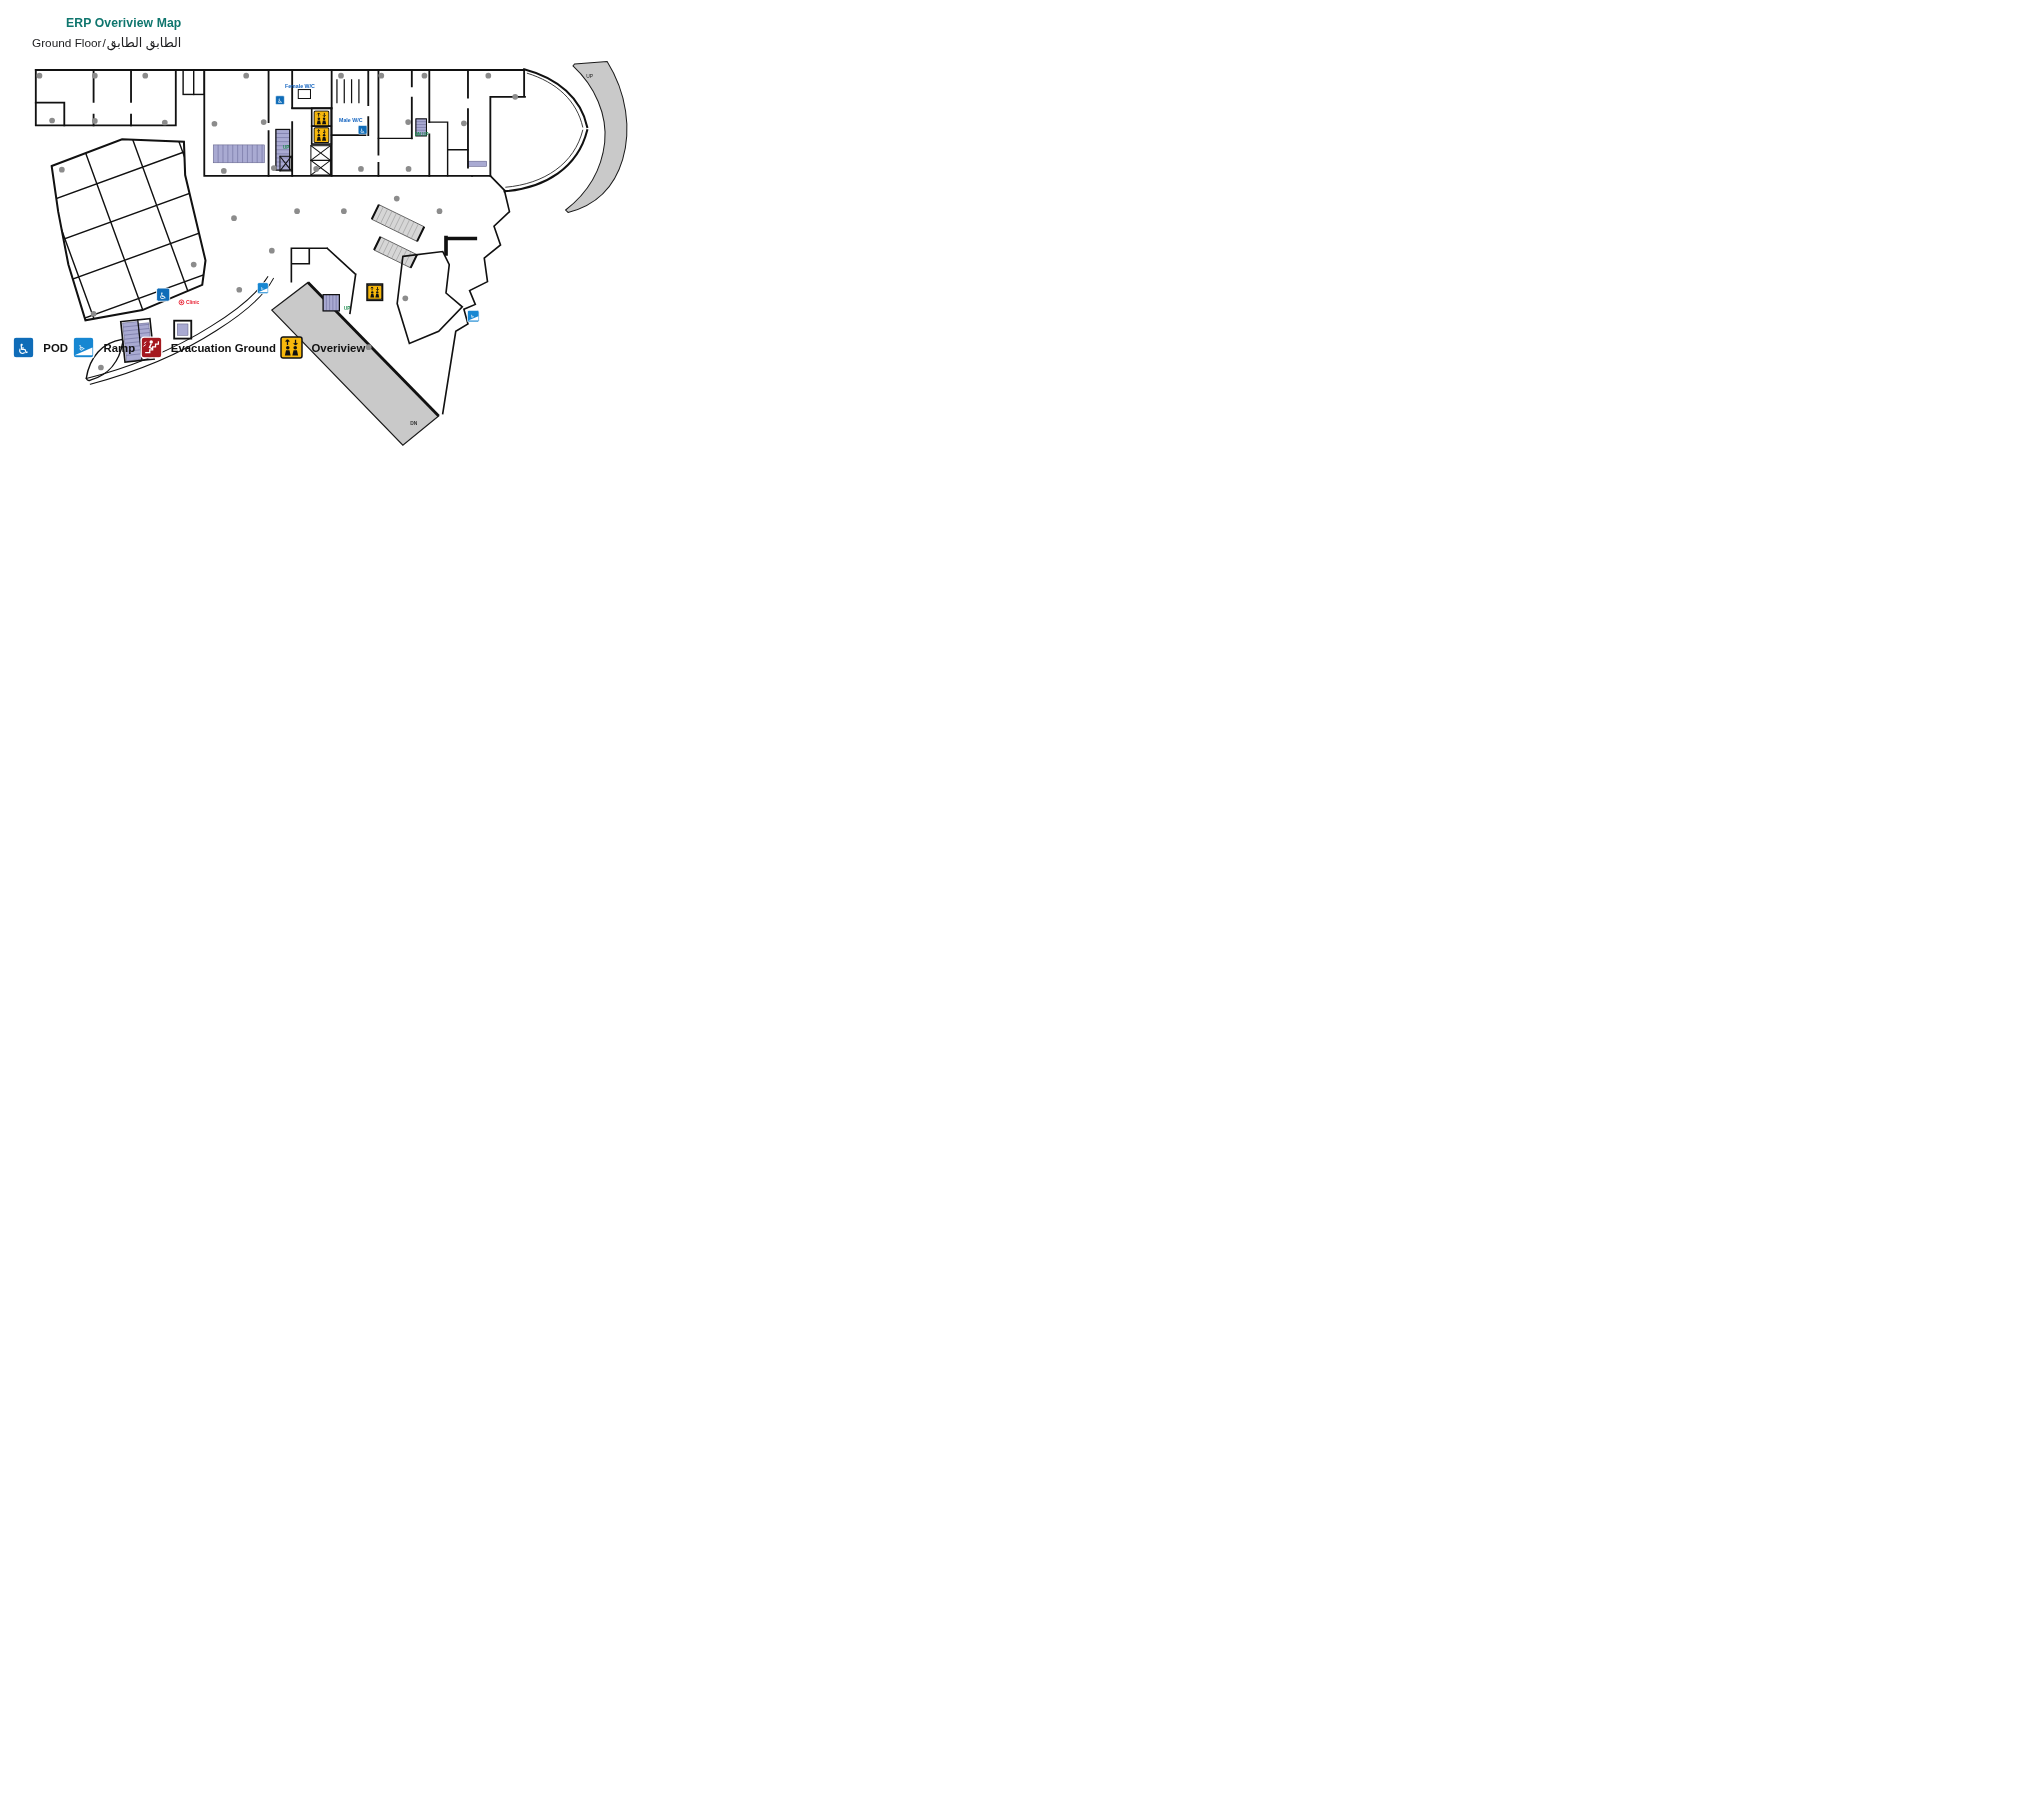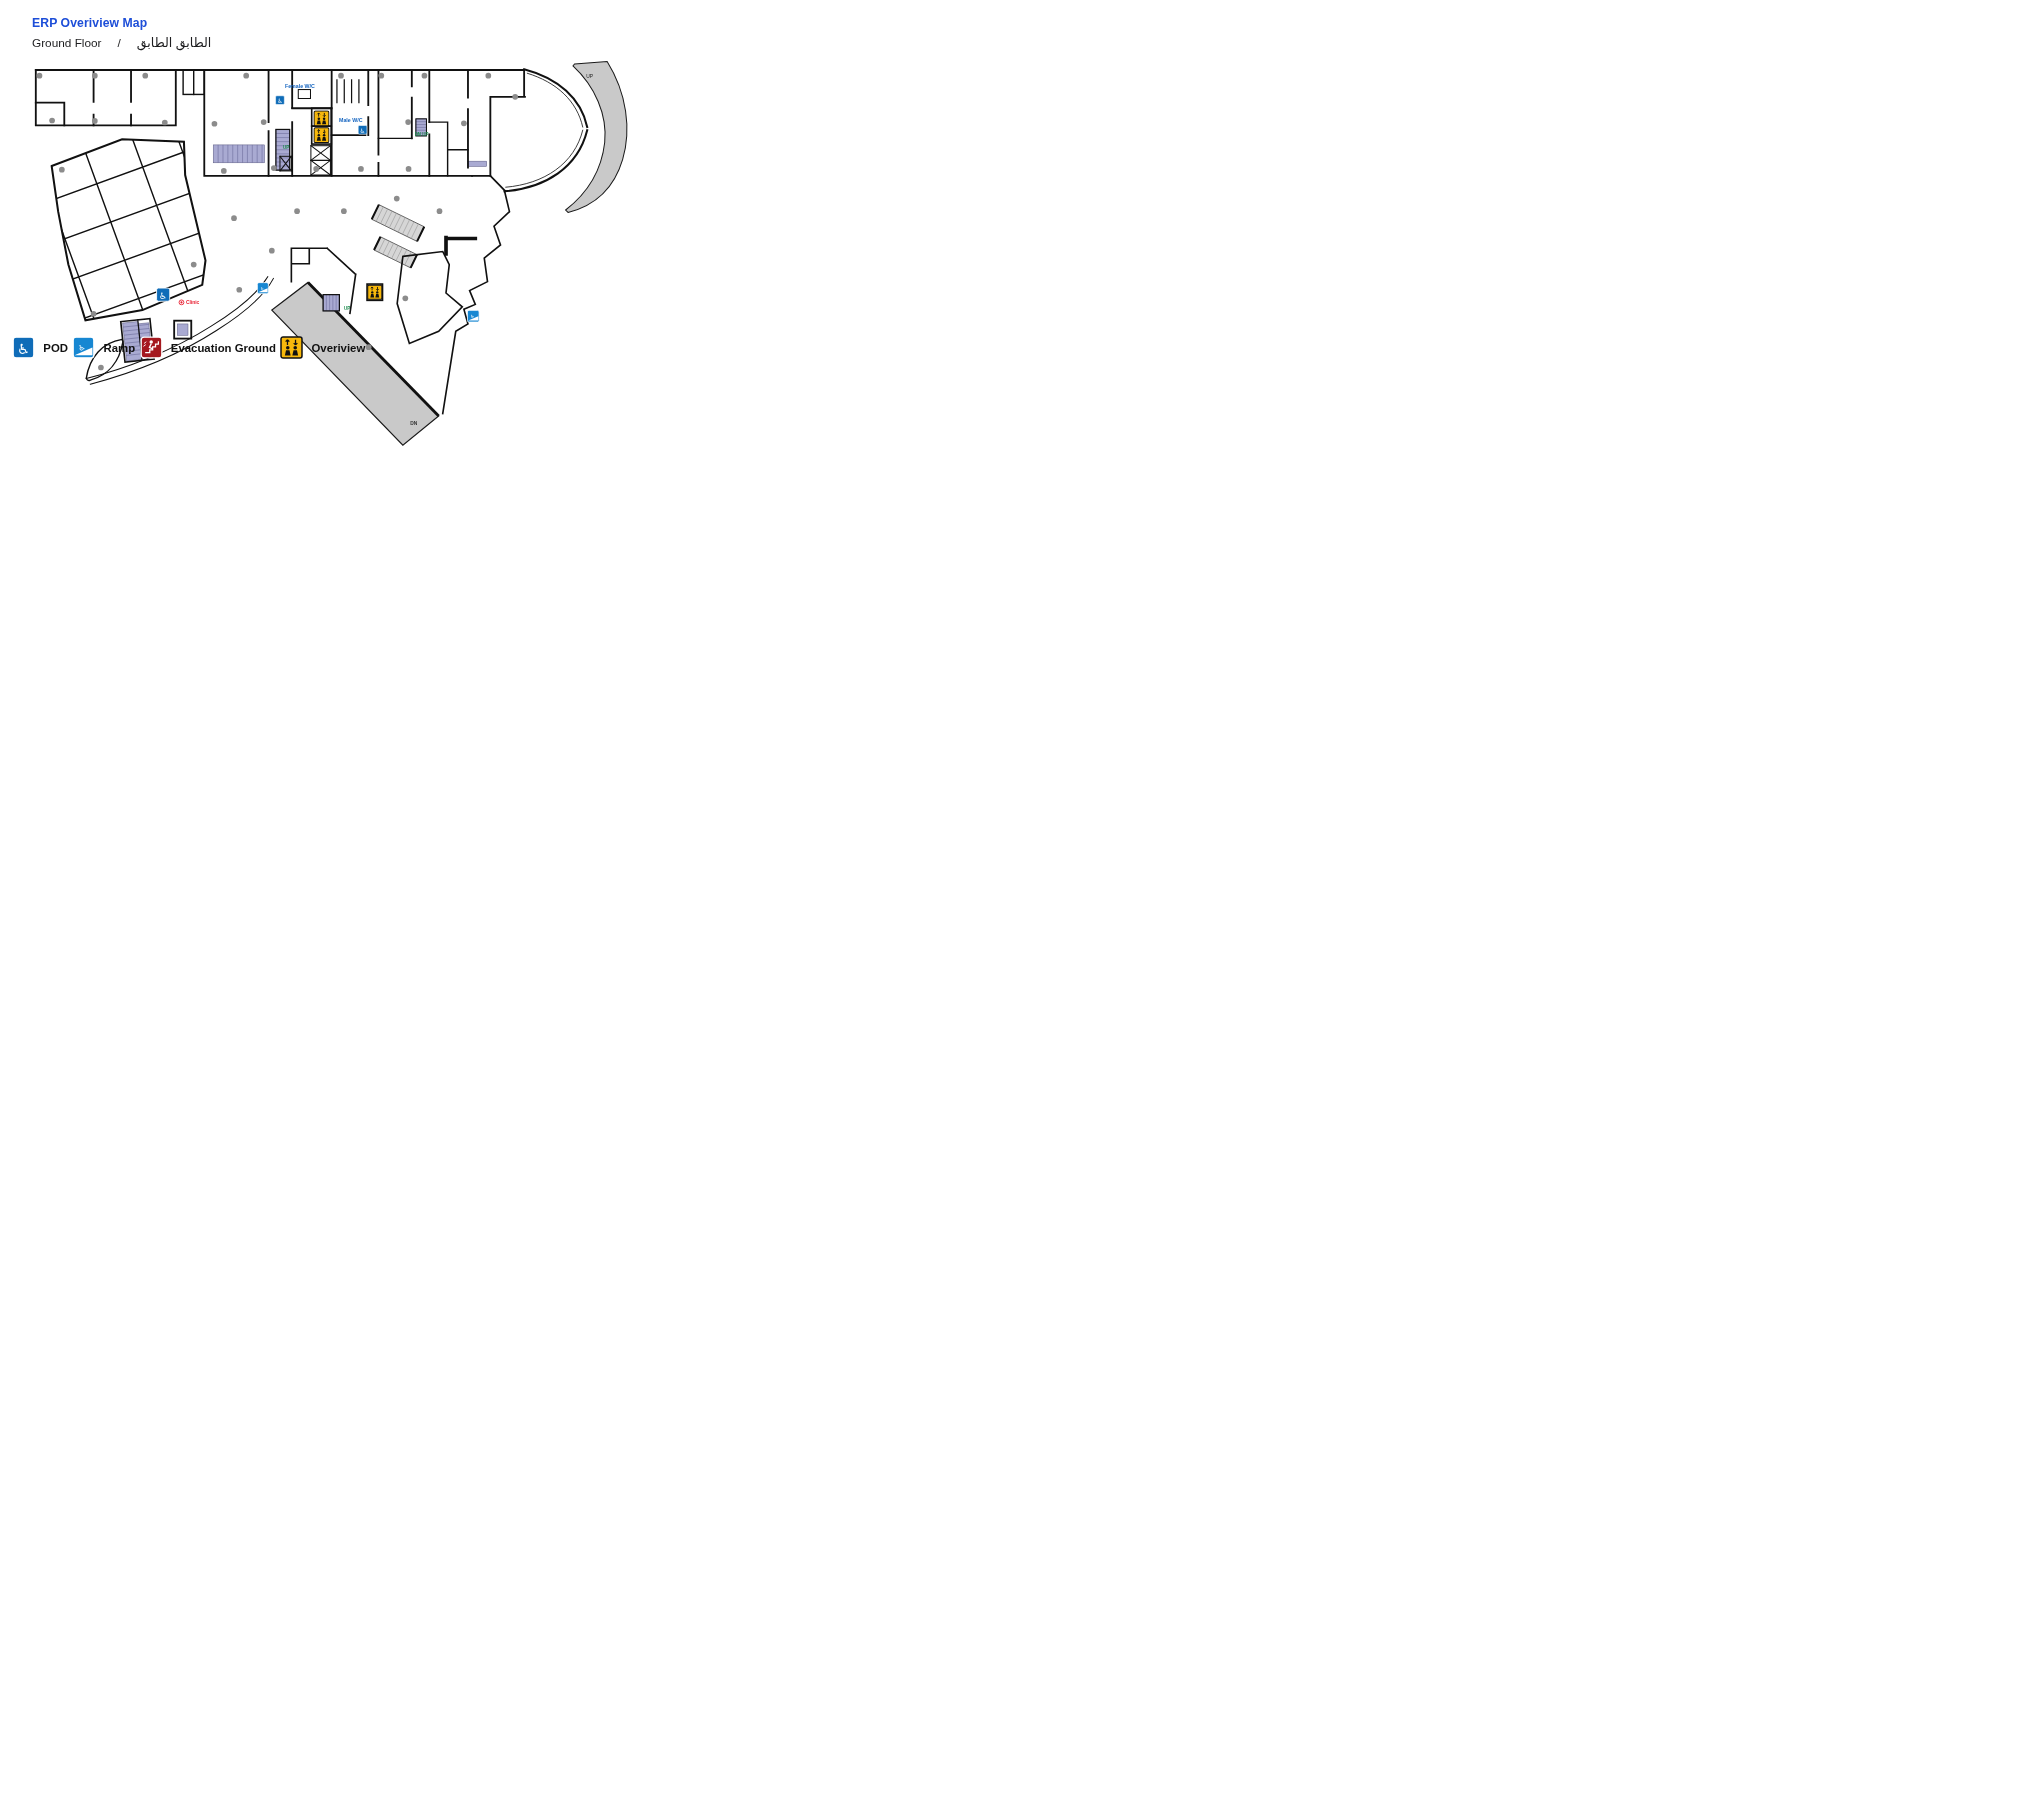--- a/index.html
+++ b/index.html
@@ -1,22 +1,22 @@
 <!DOCTYPE html>
 <html style="font-size:6.5px"><head>
 <meta charset="utf-8">
 <style>
   html,body{margin:0;padding:0;background:#ffffff;}
   .stage{
     position:relative;width:634px;height:455px;background:#fff;overflow:hidden;
     font-family:"Liberation Sans","DejaVu Sans",sans-serif;
   }
   .hdr{position:absolute;left:32px;top:16.3px;z-index:5;}
-  .hdr h1{font-size:12.2px;font-weight:600;color:#1d4ed8;margin:0 0 4.9px 0;letter-spacing:0.1px;}
-  .hdr h2{font-size:11.8px;font-weight:500;color:#1d1d1f;margin:0;display:flex;align-items:baseline;gap:16px;}
+  .hdr h1{font-size:12.2px;font-weight:600;color:#0f766e;margin:0 0 4.9px 0;letter-spacing:0.1px;text-align:right;}
+  .hdr h2{font-size:11.8px;font-weight:500;color:#1d1d1f;margin:0;display:flex;align-items:baseline;gap:1px;}
   .hdr h2 .ar{font-size:12.6px;}
   svg.plan{position:absolute;left:0;top:0;width:634px;height:455px;}
   .legend{position:absolute;left:12.2px;top:336px;display:flex;flex-direction:row;gap:4.5px;z-index:6;}
   .legend-row{display:flex;align-items:center;gap:8.1px;}
   .legend-icon{width:23px;height:23px;display:block;flex:0 0 23px;}
   .legend-icon svg{width:100%;height:100%;display:block;}
   .legend-label{font-size:11.4px;font-weight:700;color:#111;}
   text{font-family:"Liberation Sans","DejaVu Sans",sans-serif;}
 </style>
 </head>

